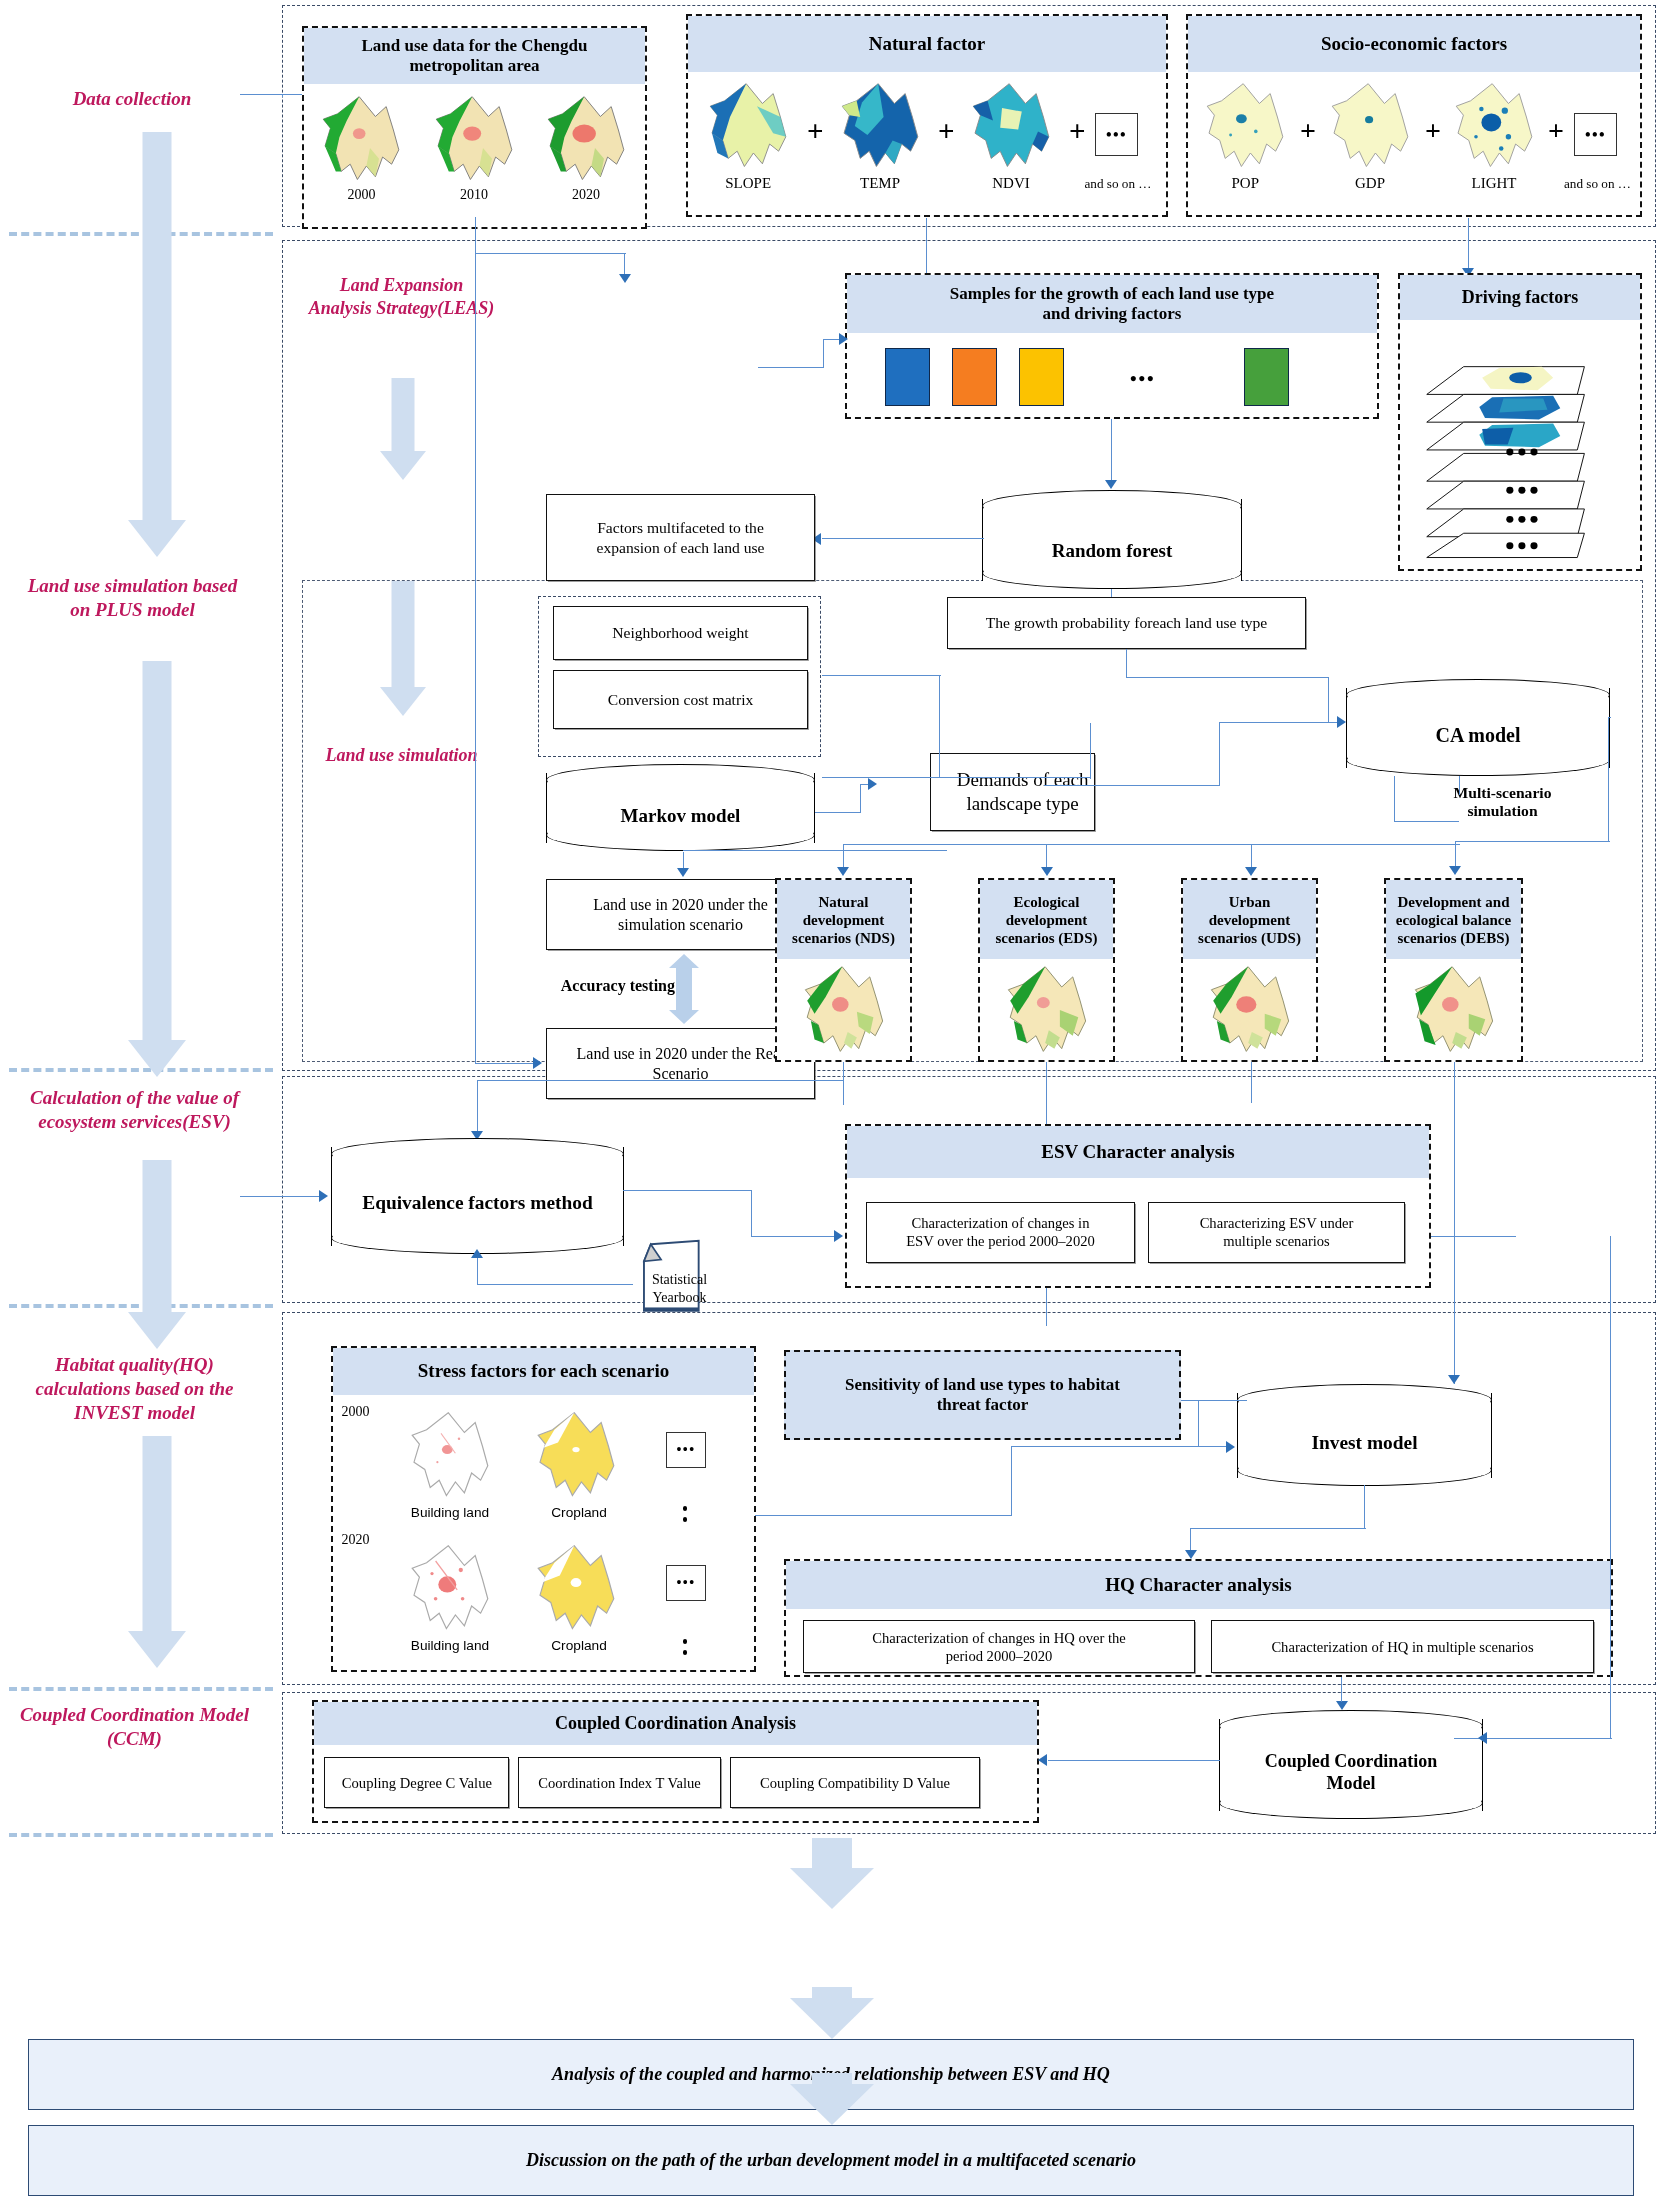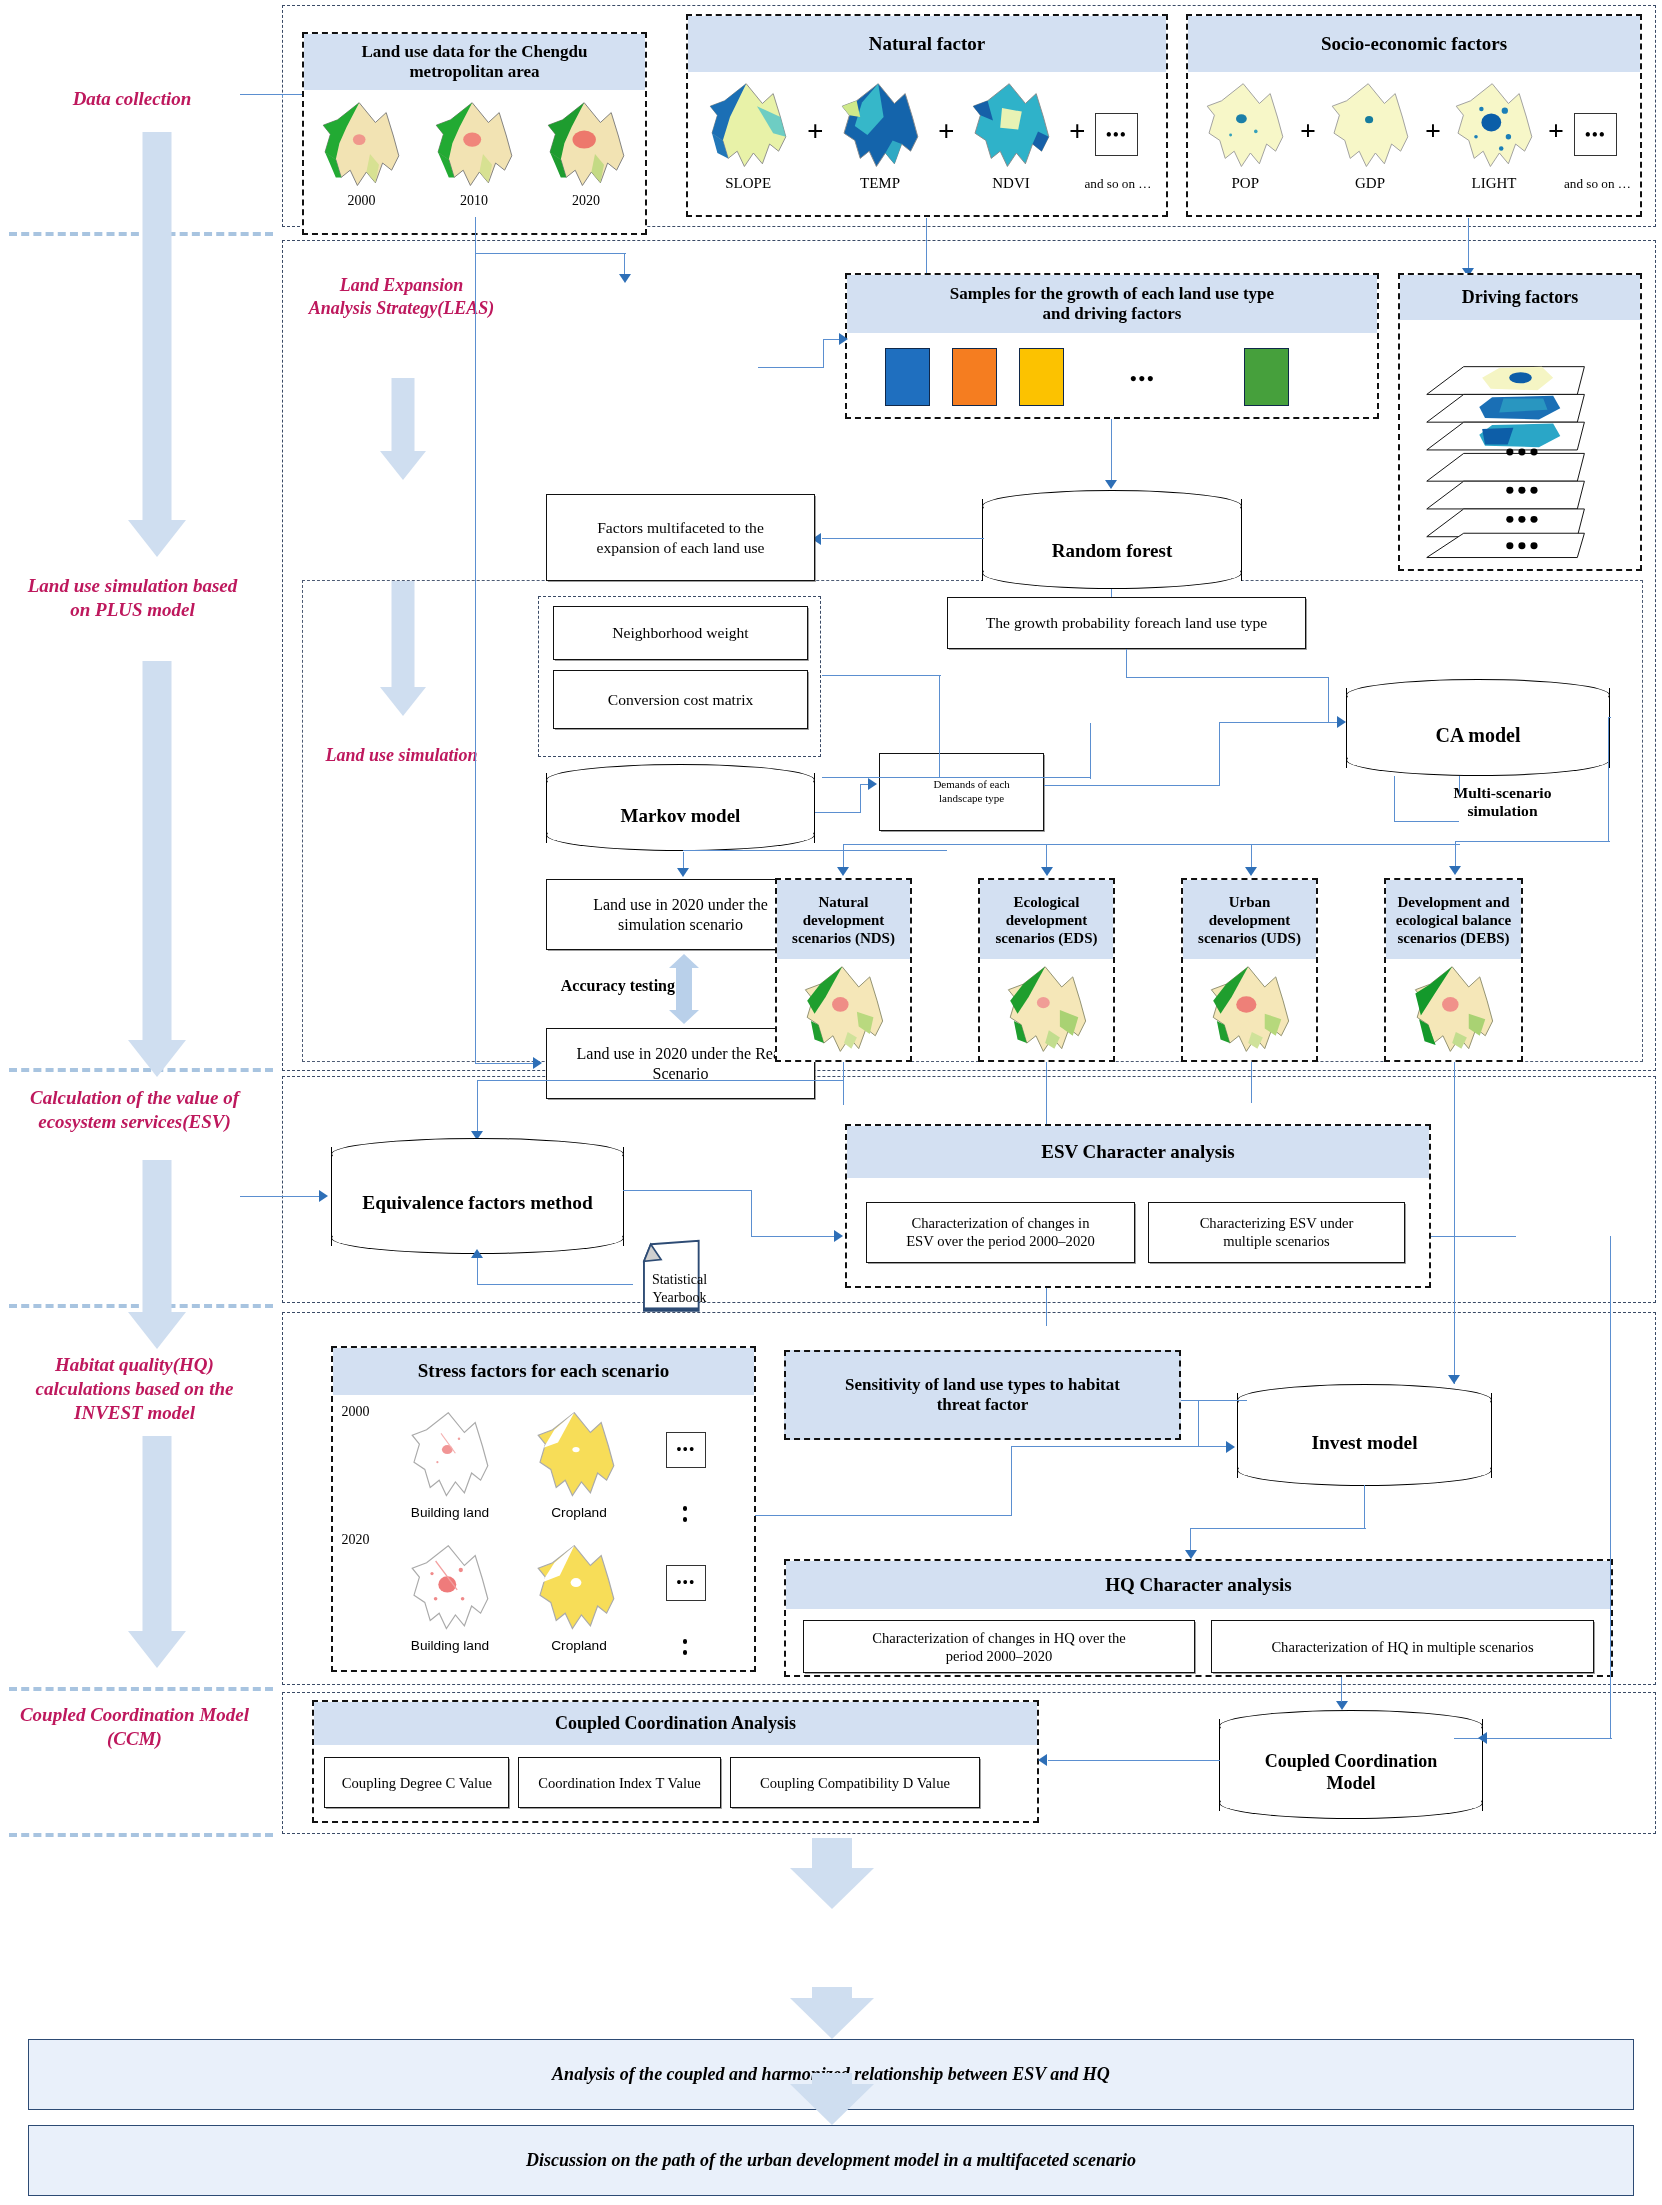--- a/index.html
+++ b/index.html
@@ -151,21 +151,21 @@
   </div>
 
   <div class="band" style="left:282px;top:4.7px;width:1374px;height:222px;"></div>
   <div class="band" style="left:282px;top:240px;width:1374px;height:831px;"></div>
   <div class="band" style="left:282px;top:1076px;width:1374px;height:227px;"></div>
   <div class="band" style="left:282px;top:1312px;width:1374px;height:373px;"></div>
   <div class="band" style="left:282px;top:1692px;width:1374px;height:142px;"></div>
 
   <div style="position:absolute;left:302px;top:580px;width:1341px;height:482px;border:1.9px dashed #3a4a66;box-sizing:border-box;opacity:.9;"></div>
 
-  <div class="panel" style="left:302px;top:32px;width:345px;height:203px;">
+  <div class="panel" style="left:302px;top:26px;width:345px;height:203px;">
     <div class="phead" style="height:56px;font-size:17px;white-space:pre-line;">Land use data for the Chengdu
 metropolitan area</div>
     <div class="pbody" style="height:145px;">
       <div class="mapblob" style="left:10.4px;top:10.4px;width:94px;height:90px;">
         <svg viewBox="0 0 100 100">
             <path d="M48 3 L66 25 L78 14 L86 40 L92 62 L84 78 L74 70 L66 92 L56 80 L46 95 L38 78 L28 86 L22 66 L10 58 L16 38 L8 28 L24 22 Z" fill="#f2e3b3" stroke="#777" stroke-width="1"></path>
             <path d="M48 3 L24 22 L8 28 L16 38 L10 58 L22 66 L26 48 L34 30 Z" fill="#22aa33"></path>
             <path d="M22 66 L10 58 L16 72 L22 86 L28 86 Z" fill="#22aa33"></path>
             <ellipse cx="48" cy="44" rx="7" ry="6" fill="#f08a85" opacity=".85"></ellipse>
             <path d="M60 60 L70 72 L66 92 L56 80 Z" fill="#cfe08a" opacity=".8"></path>
@@ -375,21 +375,21 @@
   <div class="rbox" style="left:553px;top:670px;width:255px;height:59px;font-size:15.6px;">Conversion cost matrix</div>
 
   <div class="cyl" style="left:546px;top:764px;width:269px;height:87px;">
     <div class="body"></div>
       <div class="top"></div>
       <div class="bot"></div>
       <div class="cmask"></div>
     <div class="clabel" style="font-size:19px;top:60%;">Markov model</div>
   </div>
 
-  <div class="rbox" style="left:879px;top:753px;width:165px;height:78px;font-size:11px;white-space:pre-line;padding-left:24px;">Demands of each
+  <div class="rbox" style="left:930px;top:753px;width:165px;height:78px;font-size:19px;white-space:pre-line;padding-left:24px;">Demands of each
 landscape type</div>
 
   <div class="ln lnh" style="left:815px;top:812px;width:46px;"></div>
   <div class="ln lnv" style="left:860px;top:784px;height:29px;"></div>
   <div class="ln lnh" style="left:860px;top:784px;width:9.4px;"></div>
   <div class="arw right" style="left:868px;top:778px;"></div>
 
   <div class="cyl" style="left:1346px;top:679px;width:264px;height:97px;">
     <div class="body"></div>
       <div class="top"></div>

